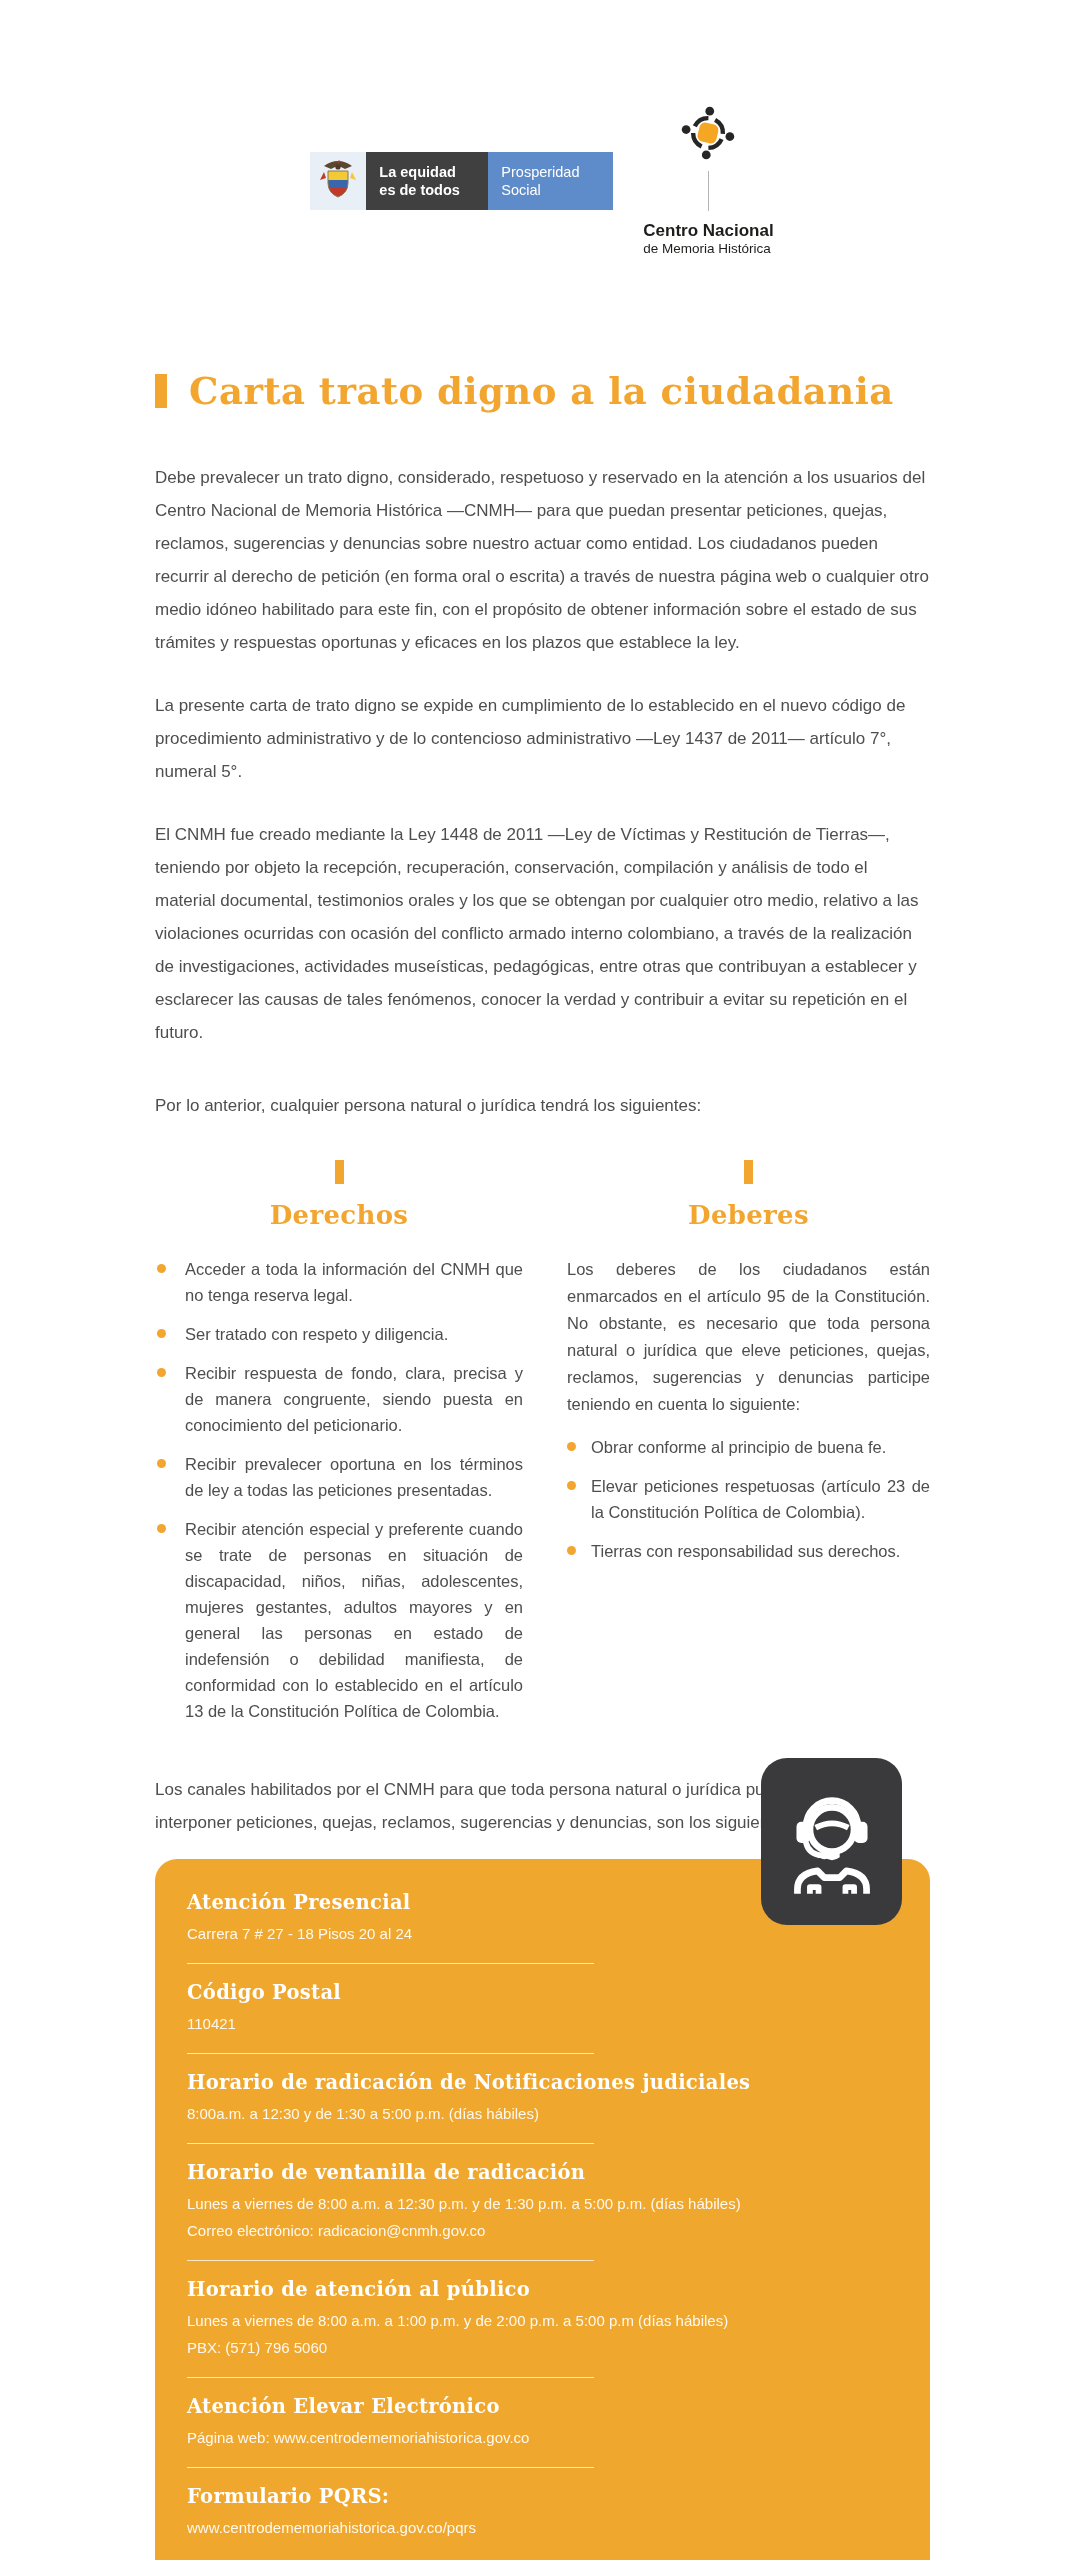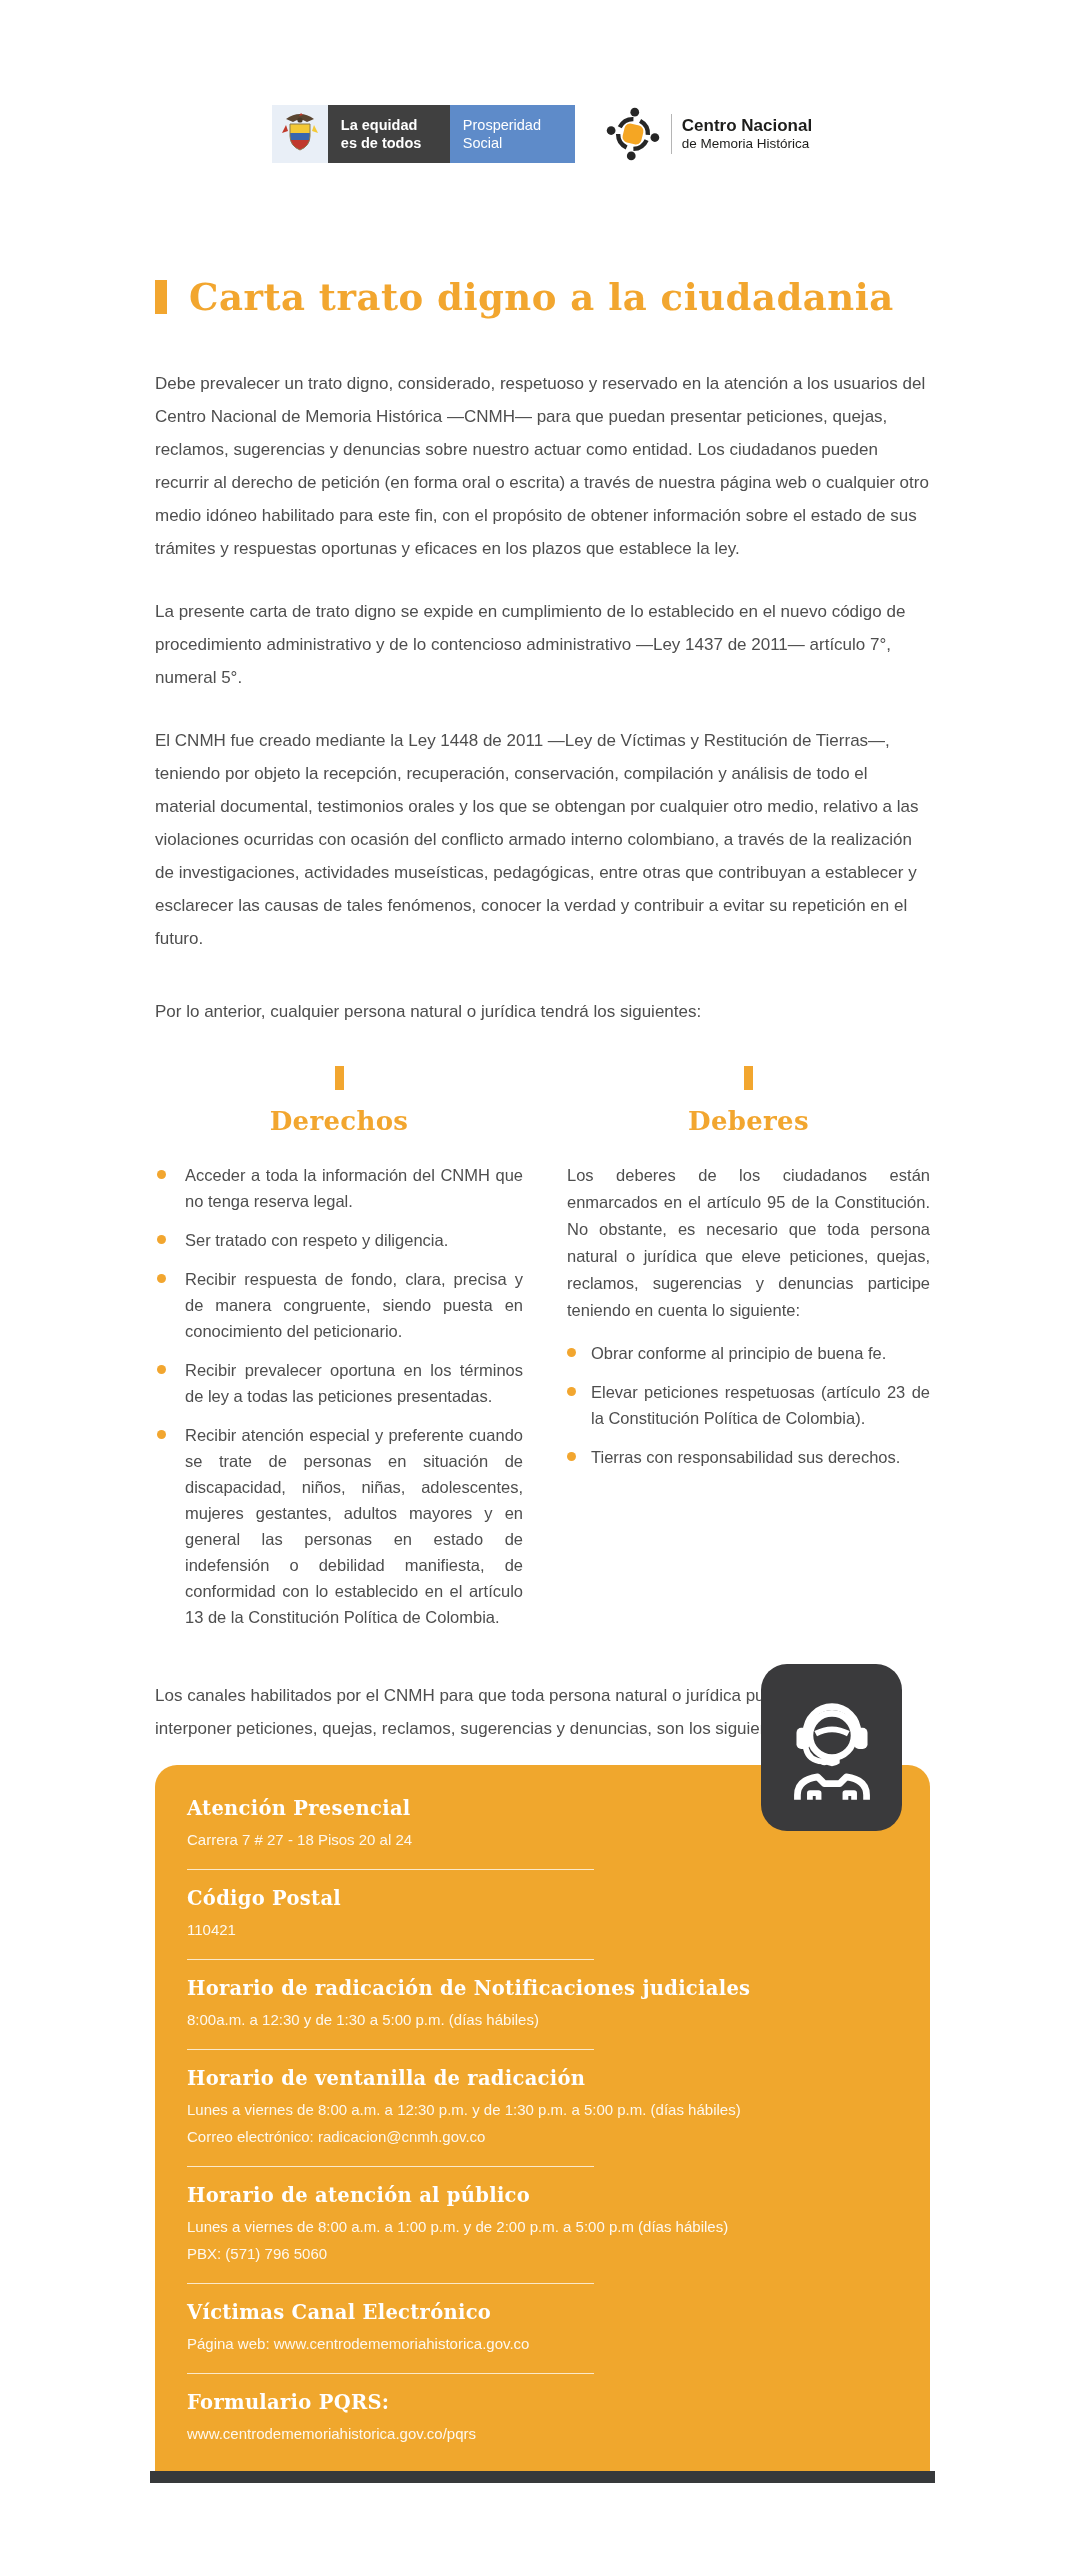--- a/index.html
+++ b/index.html
@@ -7,21 +7,21 @@
   body { width: 1084px; font-family: "Liberation Sans", sans-serif; }
   .page { position: relative; width: 1084px; min-height: 2560px; background: #fff; overflow: hidden; }
 
   
   .header { padding-top: 105px; display: flex; justify-content: center; align-items: center; gap: 30px; }
   .gov-logo { display: flex; height: 58px; }
   .crest-box { width: 56px; height: 58px; background: #E9EFF7; display: flex; align-items: center; justify-content: center; }
   .gov-dark, .gov-light { display: flex; flex-direction: column; justify-content: center; padding-left: 13px; color: #fff; font-size: 14.5px; line-height: 18px; }
   .gov-dark { width: 122px; background: #404040; font-weight: 700; }
   .gov-light { width: 125px; background: #5E8BC9; font-weight: 400; }
-  .cnmh-logo { display: flex; align-items: center; gap: 10px; }
+  .cnmh-logo { display: flex; align-items: center; gap: 10px; flex-direction: column; }
   .cnmh-emblem { width: 56px; height: 56px; }
   .cnmh-divider { width: 1px; height: 40px; background: #b5b5b5; }
   .cnmh-title { font-size: 17px; font-weight: 700; color: #1d1d1b; line-height: 20px; }
   .cnmh-sub { font-size: 13.5px; color: #1d1d1b; line-height: 16px; }
 
   
   .content { margin-left: 155px; width: 775px; }
   .page-title { margin-top: 112px; display: flex; align-items: center; gap: 22px;
     font-family: "DejaVu Serif", serif; font-weight: 700; font-size: 37px; letter-spacing: 0.5px; color: #F2A62F; }
   .title-bar { flex: 0 0 auto; width: 12px; height: 34px; background: #F2A62F; }
@@ -197,21 +197,21 @@
         <div class="cline">Correo electrónico: radicacion@cnmh.gov.co</div>
         <hr class="cdiv">
       </div>
       <div class="csec">
         <h3>Horario de atención al público</h3>
         <div class="cline">Lunes a viernes de 8:00 a.m. a 1:00 p.m. y de 2:00 p.m. a 5:00 p.m (días hábiles)</div>
         <div class="cline">PBX: (571) 796 5060</div>
         <hr class="cdiv">
       </div>
       <div class="csec">
-        <h3>Víctimas Canal Electrónico</h3>
+        <h3>Atención Elevar Electrónico</h3>
         <div class="cline">Página web: www.centrodememoriahistorica.gov.co</div>
         <hr class="cdiv">
       </div>
       <div class="csec">
         <h3>Formulario PQRS:</h3>
         <div class="cline">www.centrodememoriahistorica.gov.co/pqrs</div>
       </div>
     </section>
 
     <div class="bottom-bar"></div>

